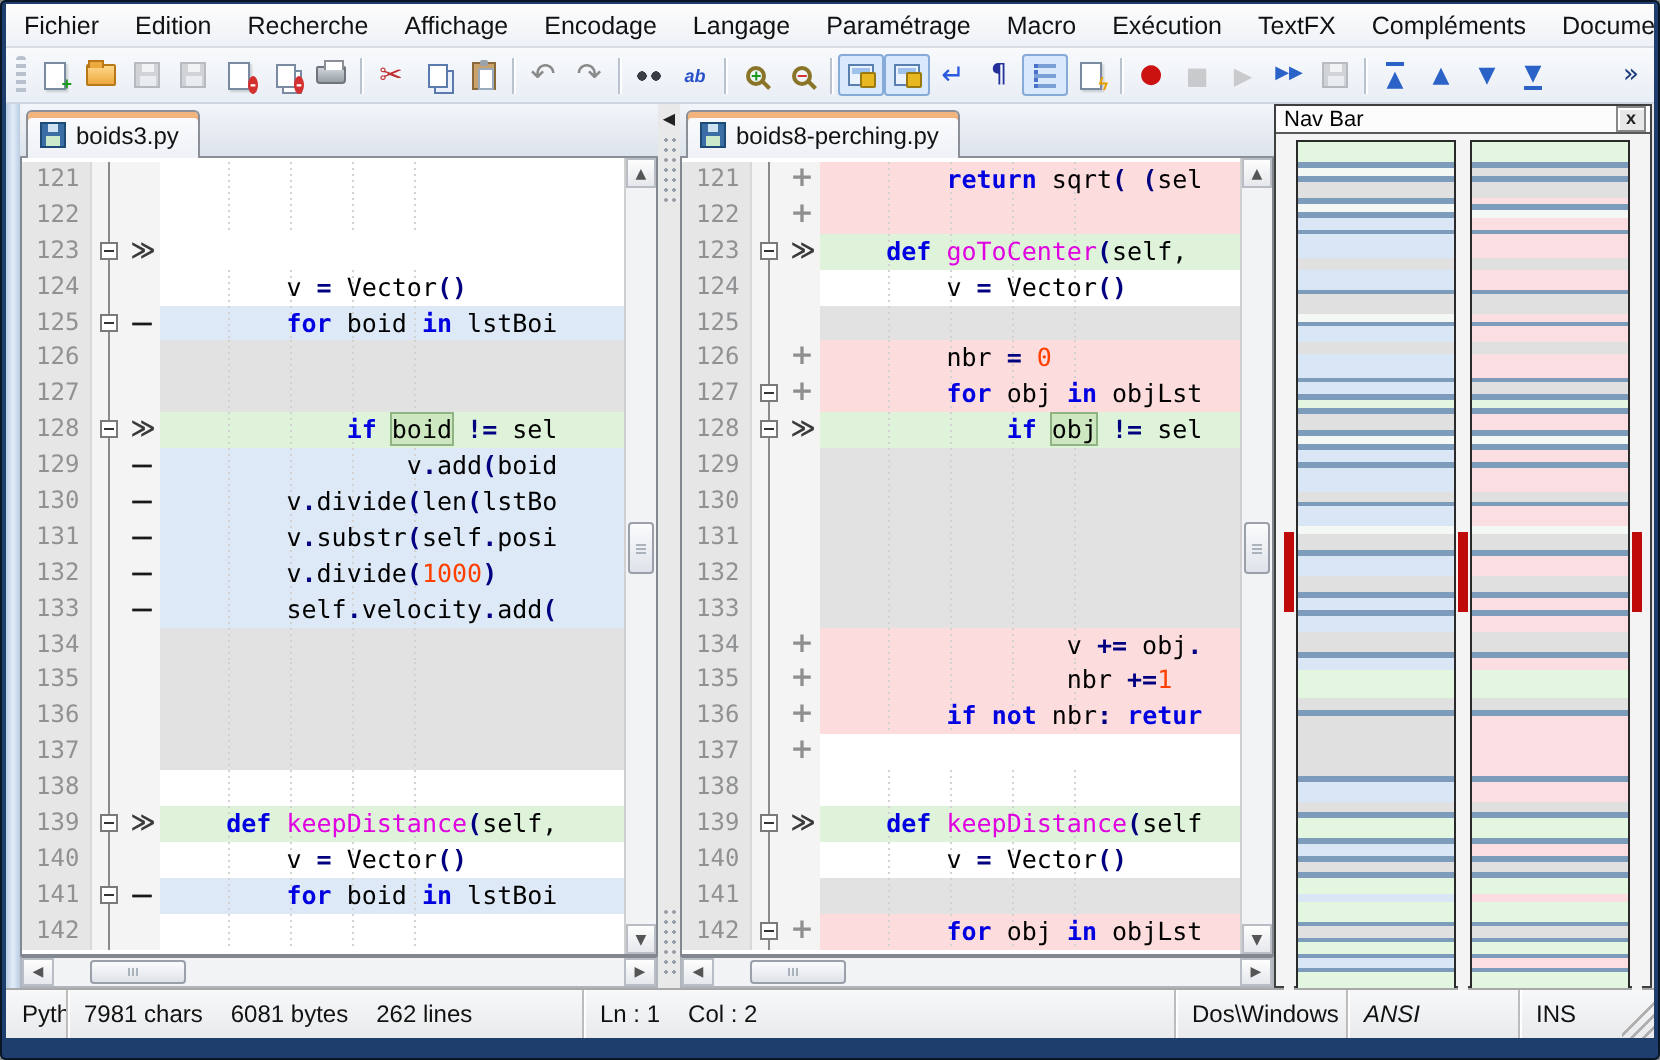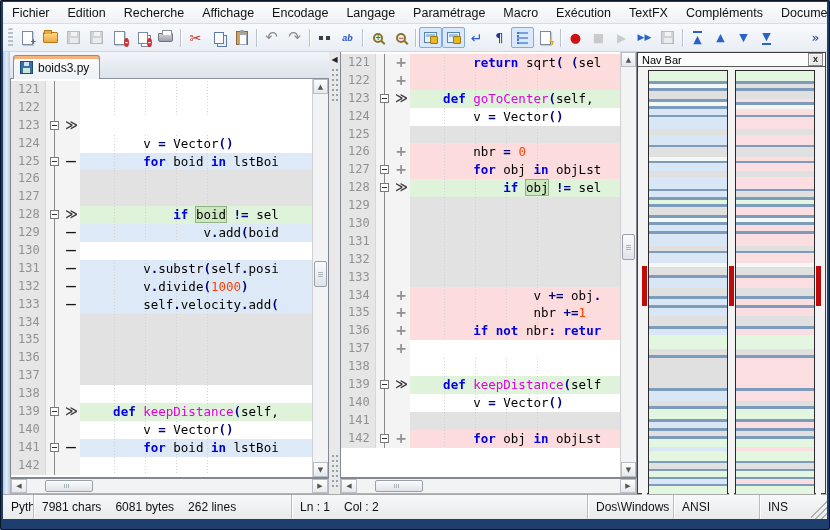--- a/index.html
+++ b/index.html
@@ -341,20 +341,21 @@
               <div class="row">
                 <span class="ln">129</span>
                 <span class="fold"></span>
                 <span class="mk mk-mov">—</span>
                 <span class="code bg-b"><span class="sy-t">                v</span><span class="sy-o">.</span><span class="sy-t">add</span><span class="sy-o">(</span><span class="sy-t">boid</span></span>
               </div>
               <div class="row">
                 <span class="ln">130</span>
                 <span class="fold"></span>
                 <span class="mk mk-mov">—</span>
+                <span class="code bg-b"><span class="sy-t">        v</span><span class="sy-o">.</span><span class="sy-t">divide</span><span class="sy-o">(</span><span class="sy-t">len</span><span class="sy-o">(</span><span class="sy-t">lstBo</span></span>
               </div>
               <div class="row">
                 <span class="ln">131</span>
                 <span class="fold"></span>
                 <span class="mk mk-mov">—</span>
                 <span class="code bg-b"><span class="sy-t">        v</span><span class="sy-o">.</span><span class="sy-t">substr</span><span class="sy-o">(</span><span class="sy-t">self</span><span class="sy-o">.</span><span class="sy-t">posi</span></span>
               </div>
               <div class="row">
                 <span class="ln">132</span>
                 <span class="fold"></span>
@@ -439,20 +440,26 @@
         </div>
       </div>
 
       <div class="splitter">
         <span class="sp-arrow">◀</span>
         <span class="sp-dots"></span>
         <span class="sp-dots bottom"></span>
       </div>
 
       <div class="pane right">
+        <div class="tabbar">
+          <div class="tab">
+            <span class="floppy"></span>
+            <span>boids8-perching.py</span>
+          </div>
+        </div>
         <div class="edwrap">
           <div class="edcol" id="ed-right">
               <div class="row">
                 <span class="ln">121</span>
                 <span class="fold"></span>
                 <span class="mk mk-add">+</span>
                 <span class="code bg-p"><span class="sy-t">        </span><span class="sy-k">return</span><span class="sy-t"> sqrt</span><span class="sy-o">(</span><span class="sy-t"> </span><span class="sy-o">(</span><span class="sy-t">sel</span></span>
               </div>
               <div class="row">
                 <span class="ln">122</span>
@@ -769,18 +776,18 @@
         <span class="seg" style="width: 258px;">
           <span class="gap14">7981 chars</span>
           <span class="gap14">6081 bytes</span>
           <span class="gap14">262 lines</span>
         </span>
         <span class="seg" style="width: 296px;">
           <span class="gap14">Ln : 1</span>
           <span class="gap14">Col : 2</span>
         </span>
         <span class="seg" style="width: 86px;">Dos\Windows</span>
-        <span class="seg" style="width: 86px;">ANSI</span>
+        <span class="seg" style="width: 86px; font-style: italic;">ANSI</span>
         <span class="seg" style="width: 50px;">INS</span>
         <span class="grip"></span>
       </div>
   </div>
 </div>
 
 </body></html>

